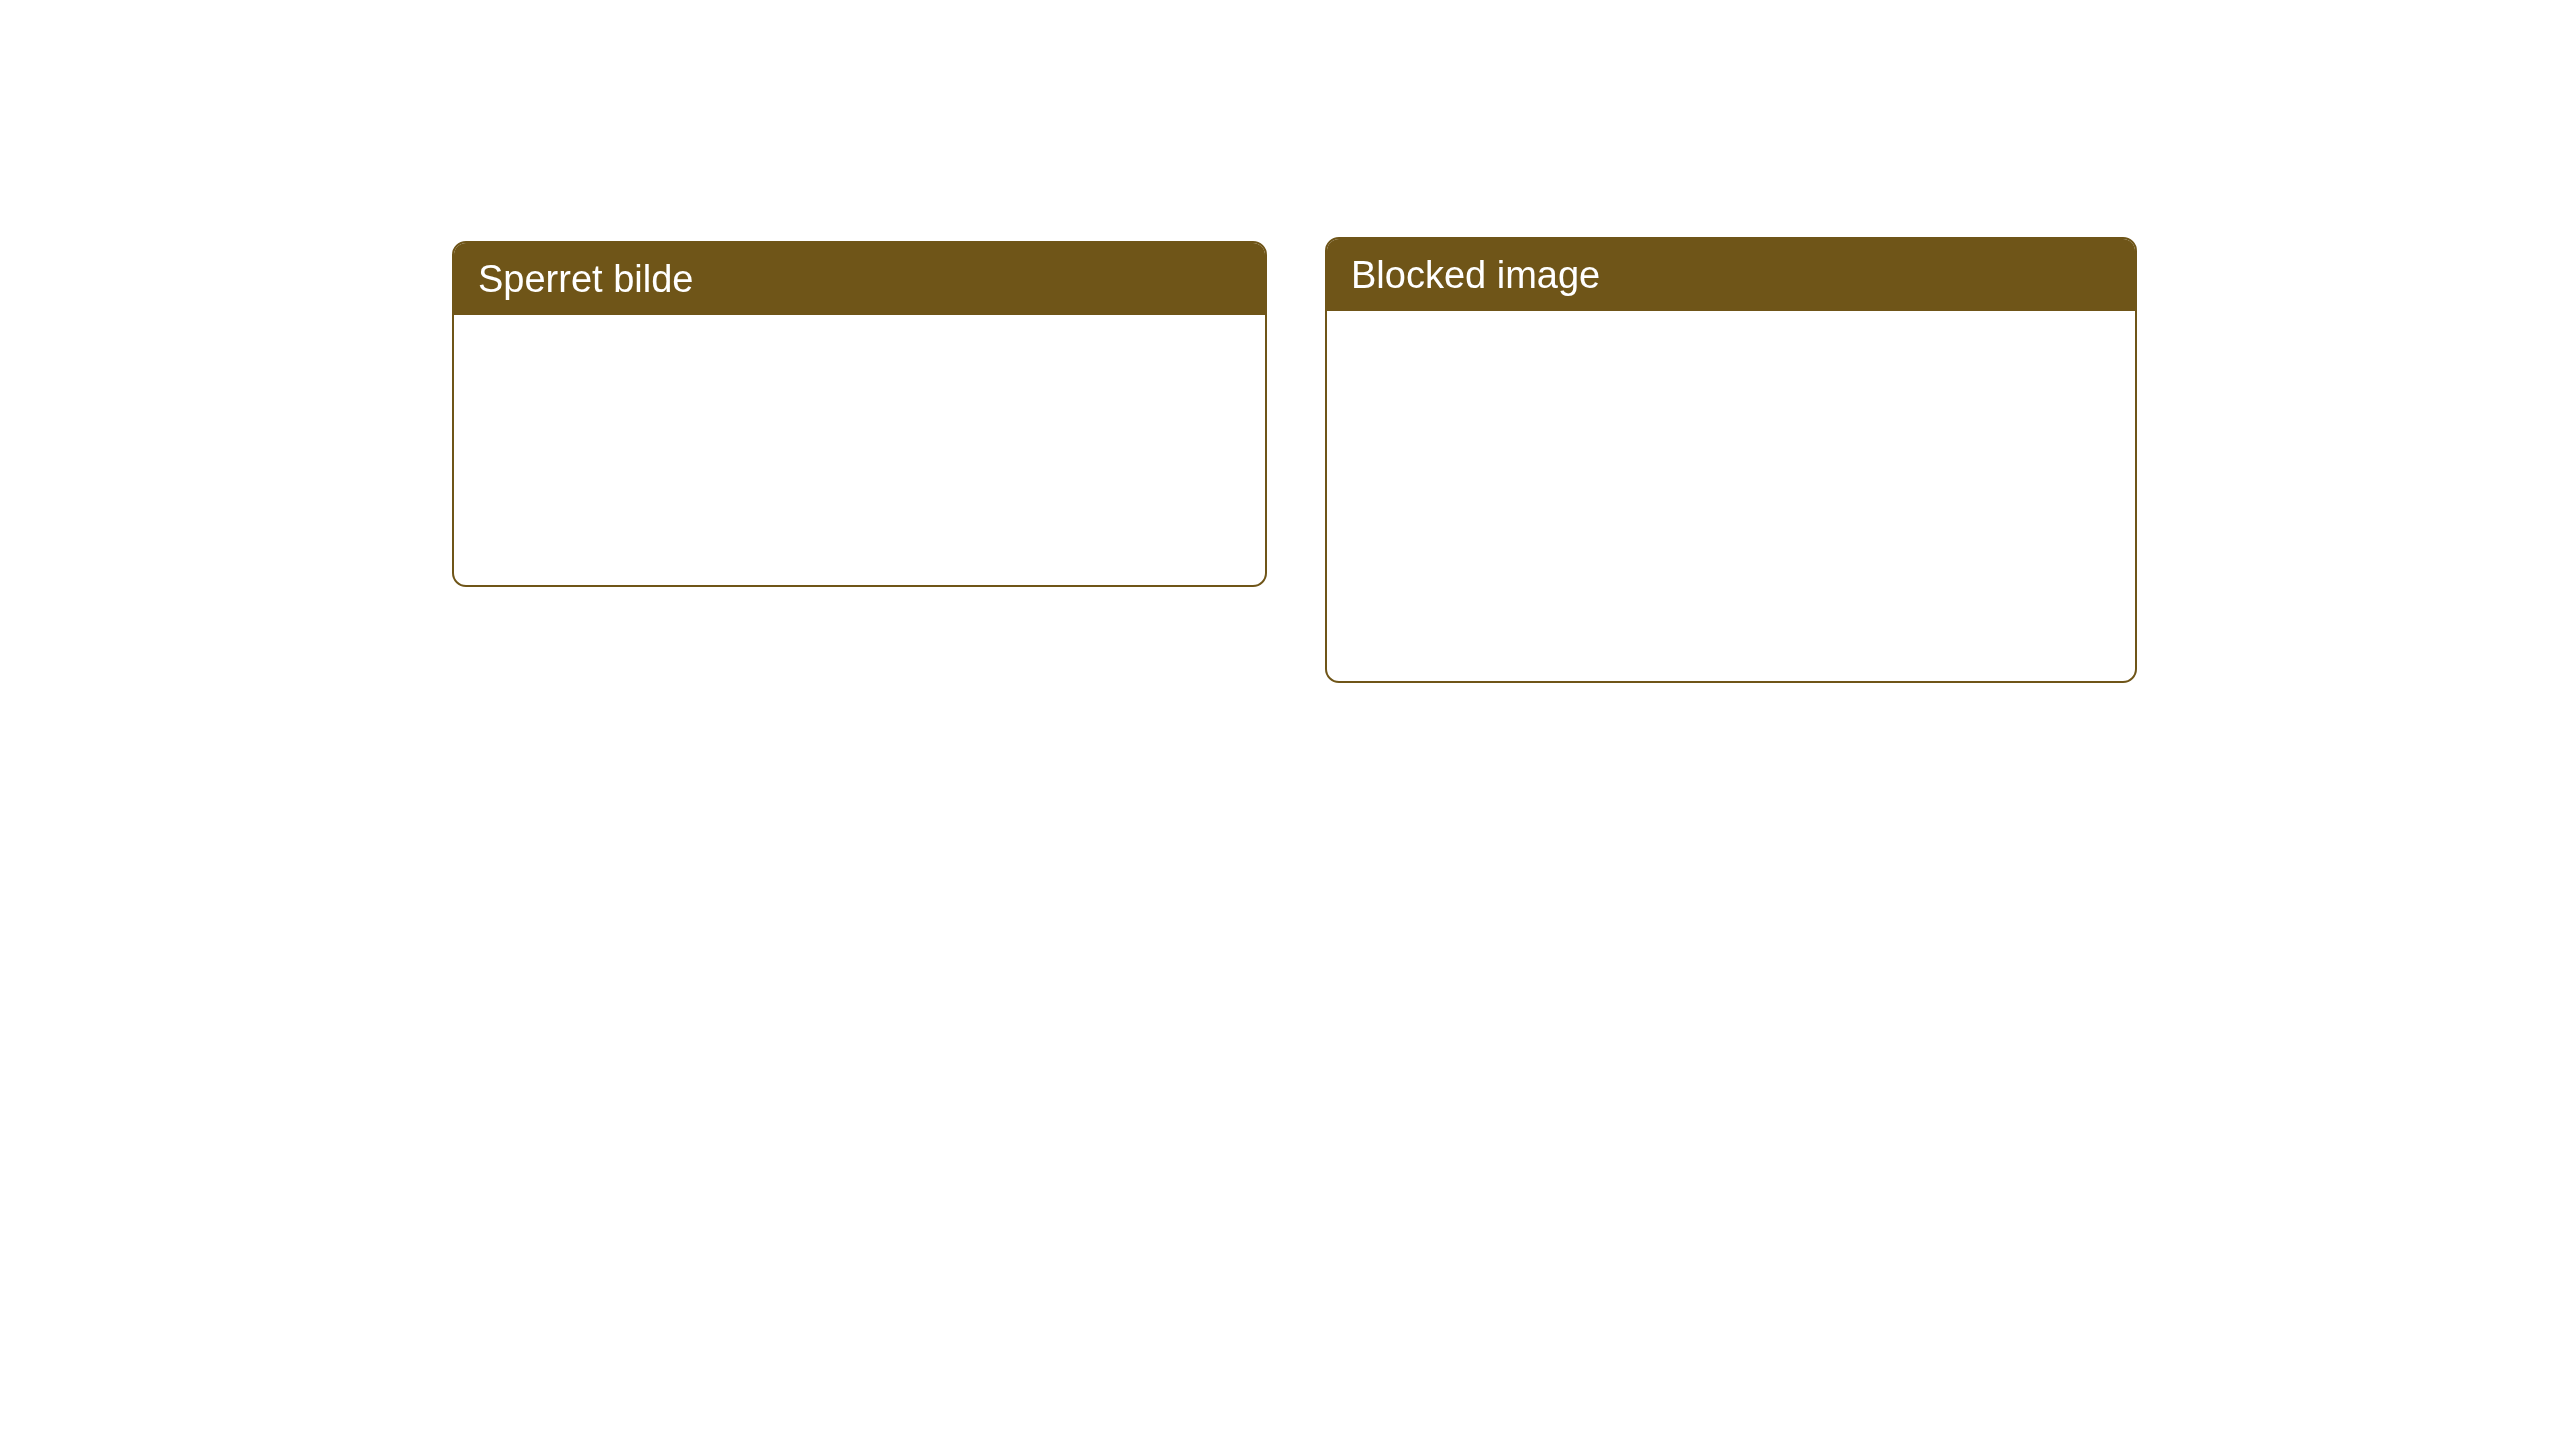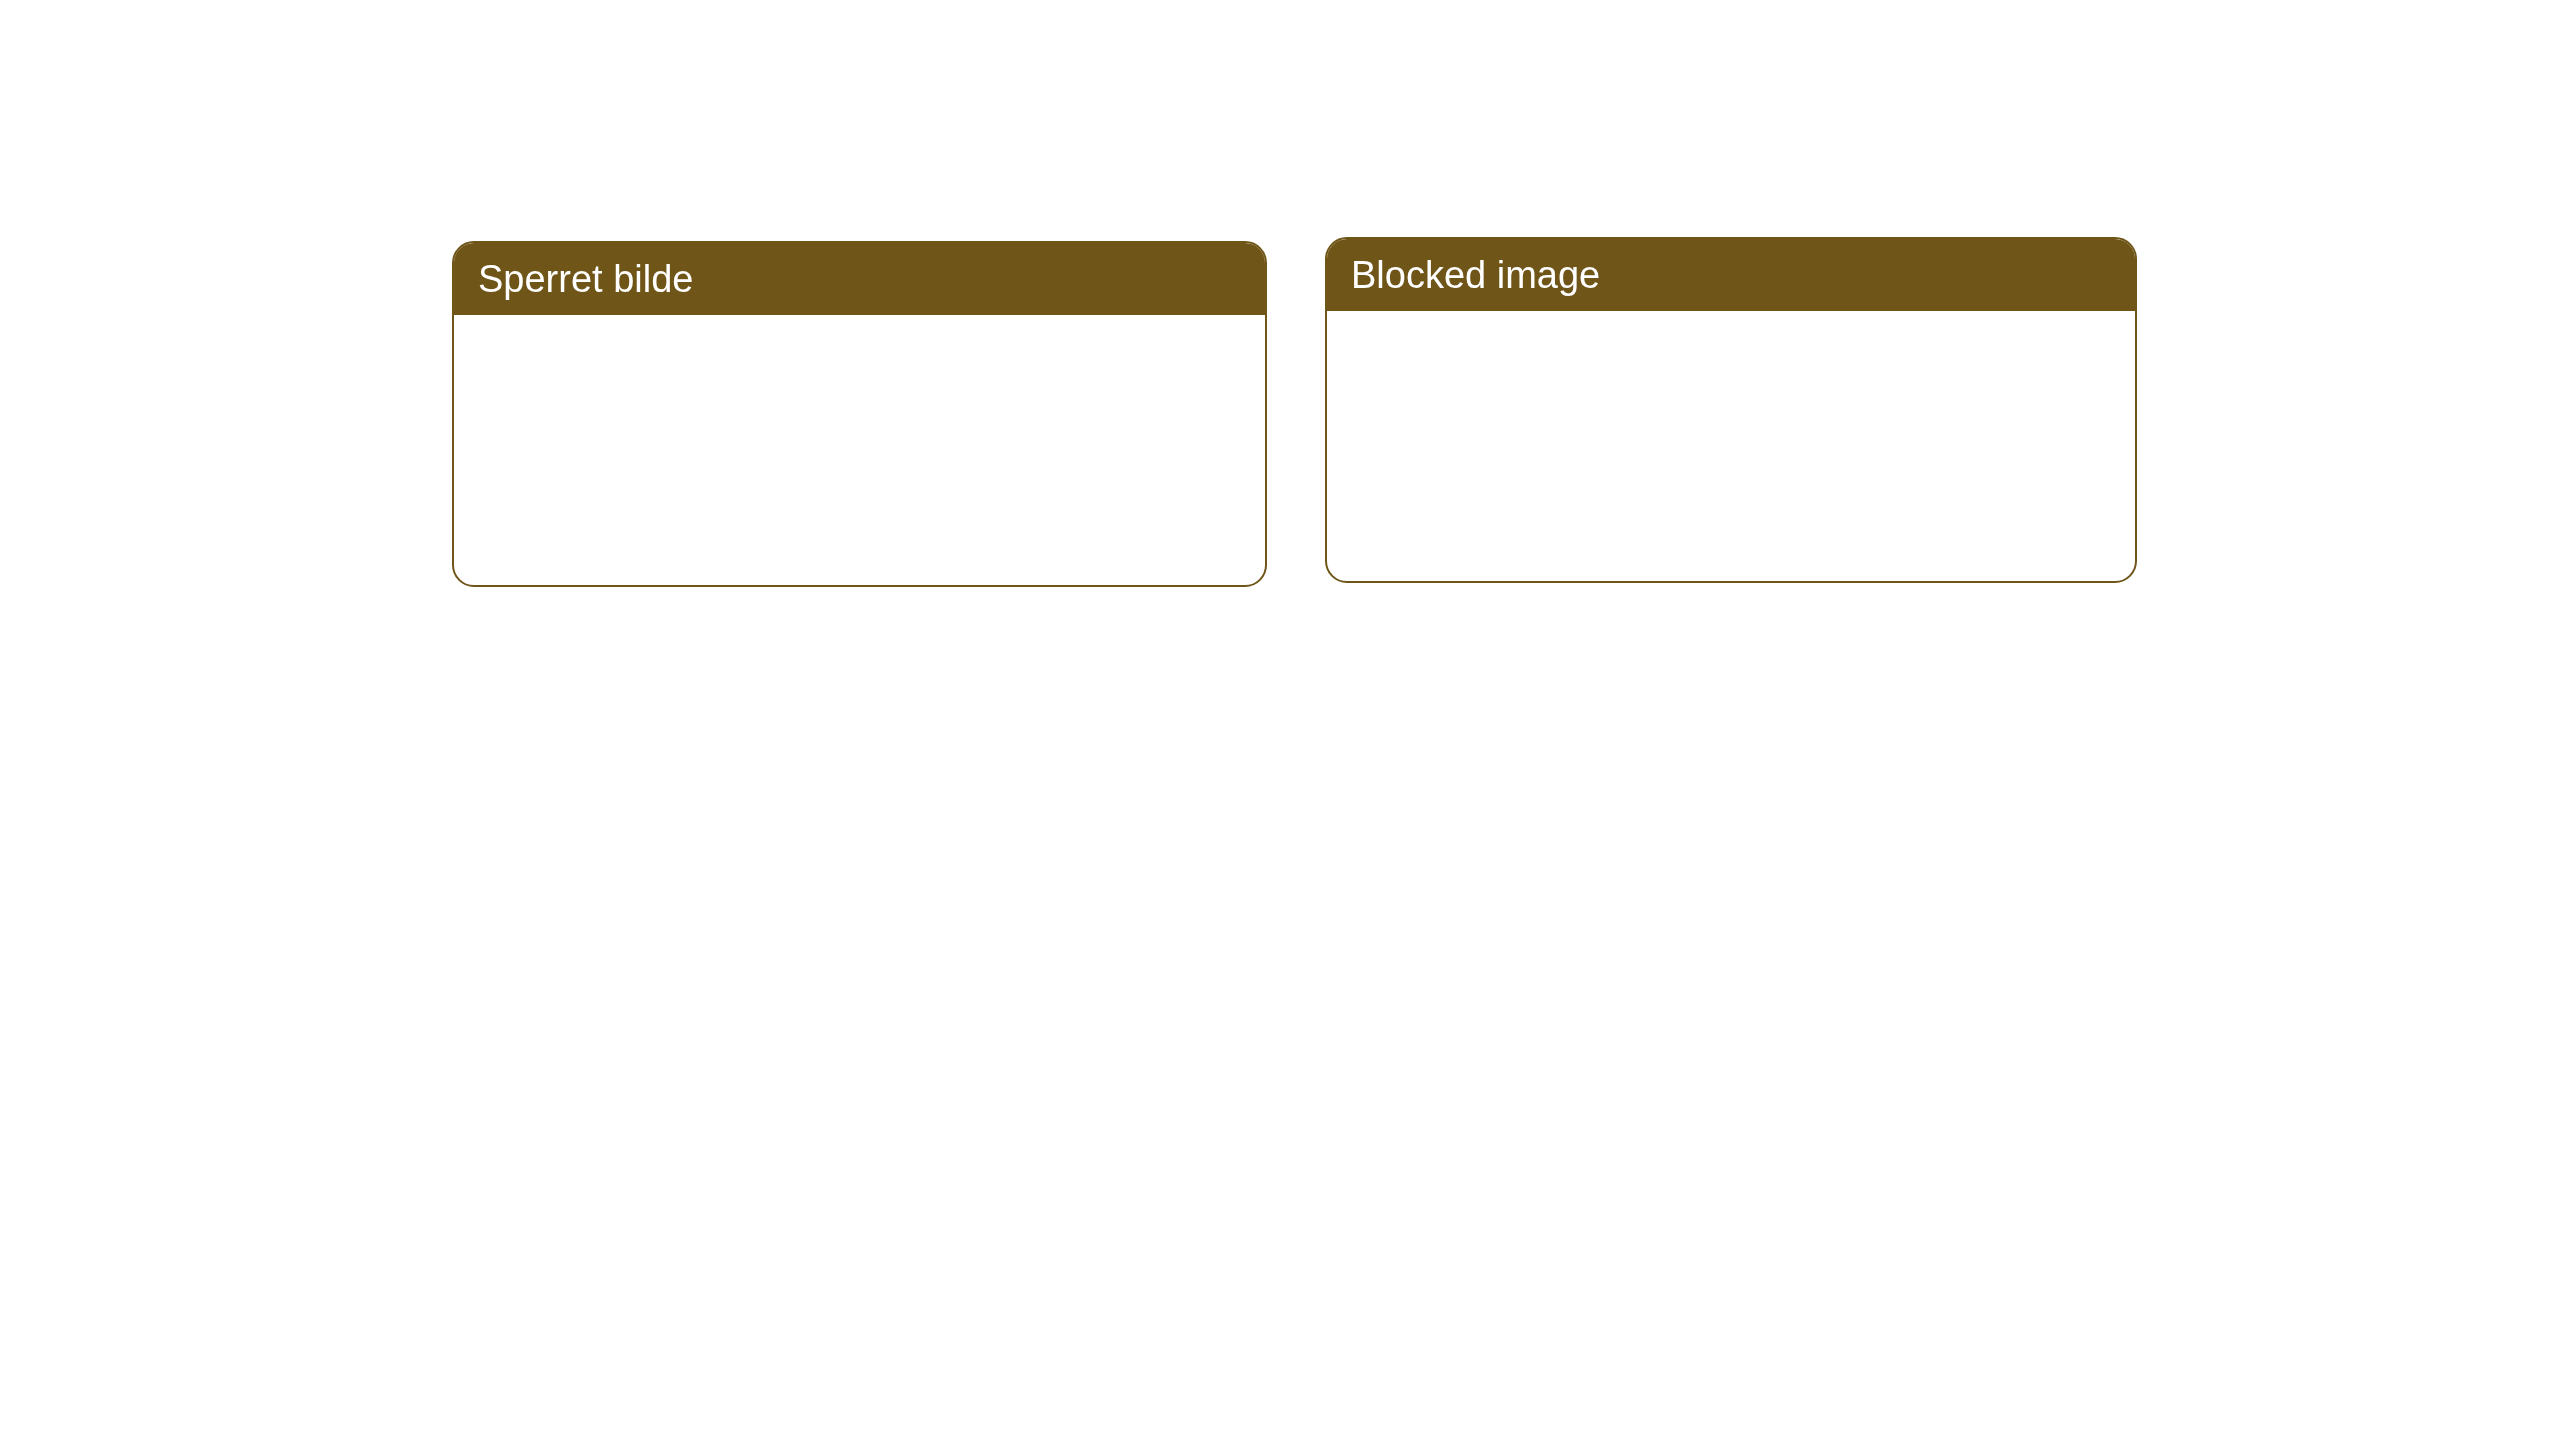--- a/index.html
+++ b/index.html
@@ -16,21 +16,21 @@
     position: relative;
     width: 2560px;
     height: 1440px;
     background: #ffffff;
   }
 
   .notice-card {
     position: absolute;
     background: #ffffff;
     border: 2px solid #6f5518;
-    border-radius: 22px;
+    border-radius: 14px;
     box-sizing: border-box;
     overflow: hidden;
   }
 
   .notice-card .card-header {
     background: #6f5518;
     color: #ffffff;
     font-size: 38px;
     line-height: 1.0;
     padding: 17px 24px 17px 24px;
@@ -51,21 +51,21 @@
     left: 452px;
     top: 241px;
     width: 815px;
     height: 346px;
   }
 
   #card-en {
     left: 1325px;
     top: 237px;
     width: 812px;
-    height: 346px;
+    height: 446px;
   }
 </style>
 </head>
 <body>
 
 <div id="stage">
 
   <div class="notice-card" id="card-no">
     <div class="card-header">Sperret bilde</div>
   </div>

